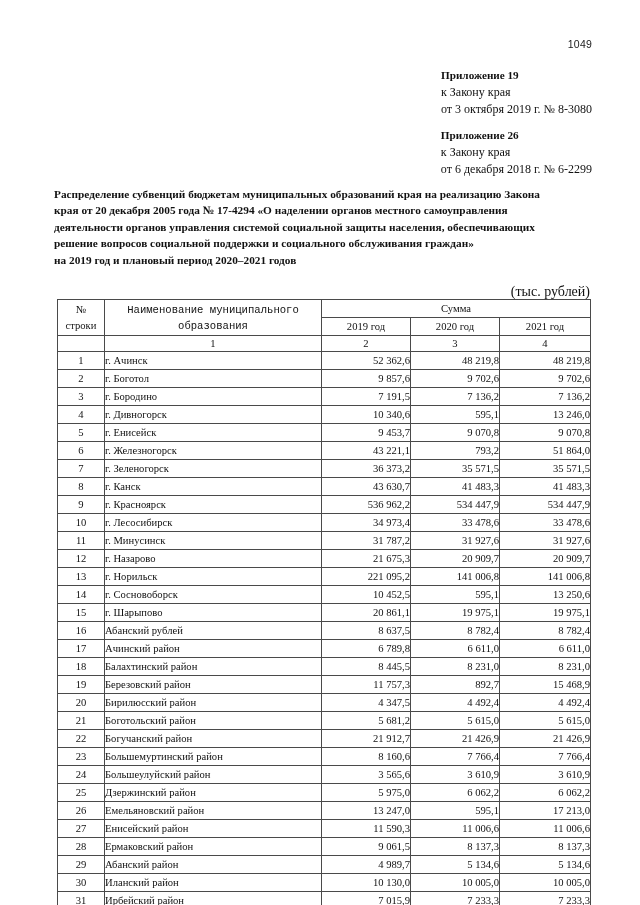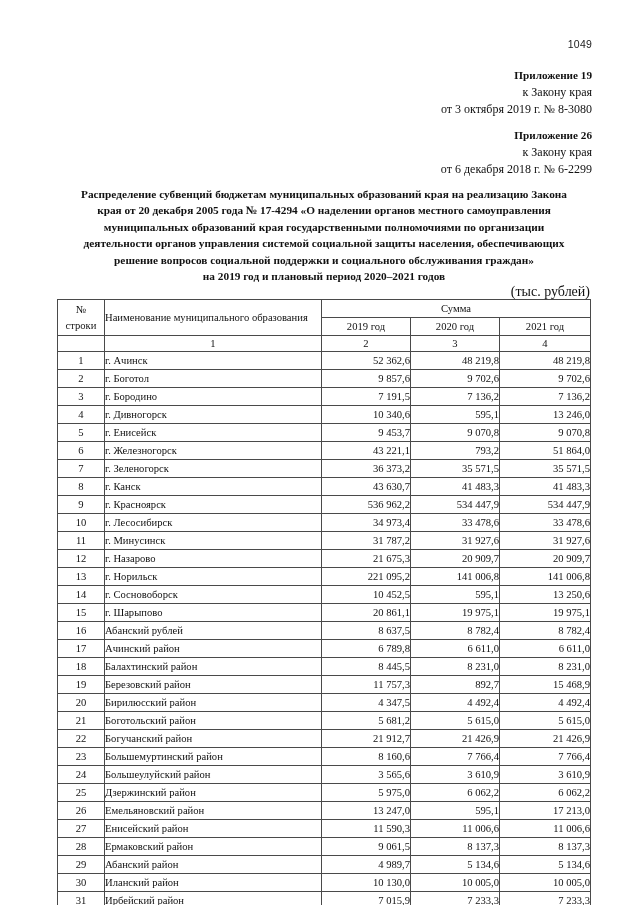--- a/index.html
+++ b/index.html
@@ -31,42 +31,41 @@
     font-family: "Liberation Sans", "DejaVu Sans", sans-serif;
     font-size: 10.5px;
     letter-spacing: 0.2px;
     color: #1a1a1a;
   }
 
   
   .appendix-block {
     position: absolute;
     right: 48px;
-    text-align: right;
+    text-align: left;
     line-height: 1.42;
   }
   .appendix-1 { top: 68px; }
   .appendix-2 { top: 128px; }
   .appendix-title {
     font-size: 11.2px;
     font-weight: bold;
     white-space: nowrap;
   }
   .appendix-line {
     font-size: 12px;
     white-space: nowrap;
   }
 
   
   .doc-heading {
     position: absolute;
     top: 186px;
     left: 54px;
     width: 540px;
-    text-align: center;
     font-size: 11.3px;
     font-weight: bold;
     line-height: 1.45;
   }
   .doc-heading .hl {
     display: block;
   }
 
   
   .units-note {
@@ -103,21 +102,21 @@
   .col-y1    { width: 89px; }
   .col-y2    { width: 89px; }
   .col-y3    { width: 91px; }
 
   th.h-num {
     text-align: center;
     line-height: 13px;
     padding: 1px 0;
   }
   th.h-num span { display: block; }
-  th.h-name  { text-align: left; }
+  th.h-name  { text-align: center; font-family: Liberation Mono, monospace; }
   th.h-summa { text-align: center; }
   th.h-year  { text-align: center; }
 
   td.c-num   { text-align: center; }
   td.c-name  { text-align: left; padding-left: 6px; }
   td.c-val   { text-align: right; padding-right: 5px; white-space: nowrap; }
   tr.numbering td { text-align: center; height: 15px; line-height: 14px; }
   tr.numbering td.c-name { text-align: center; padding-left: 0; }
 </style>
 </head>
@@ -135,21 +134,20 @@
 
   <div class="appendix-block appendix-2">
     <div class="appendix-title">Приложение 26</div>
     <div class="appendix-line">к Закону края</div>
     <div class="appendix-line">от 6 декабря 2018 г.  № 6-2299</div>
   </div>
 
   <div class="doc-heading">
     <span class="hl">Распределение субвенций бюджетам муниципальных образований края на реализацию Закона</span>
     <span class="hl">края от 20 декабря 2005 года № 17-4294 «О наделении органов местного самоуправления</span>
-    <span class="hl">муниципальных образований края государственными полномочиями по организации</span>
     <span class="hl">деятельности органов управления системой социальной защиты населения, обеспечивающих</span>
     <span class="hl">решение вопросов социальной поддержки и социального обслуживания граждан»</span>
     <span class="hl">на 2019 год и плановый период 2020–2021 годов</span>
   </div>
 
   <div class="units-note">(тыс. рублей)</div>
 
   <div class="tbl-wrap">
     <table class="subv">
       <colgroup>

